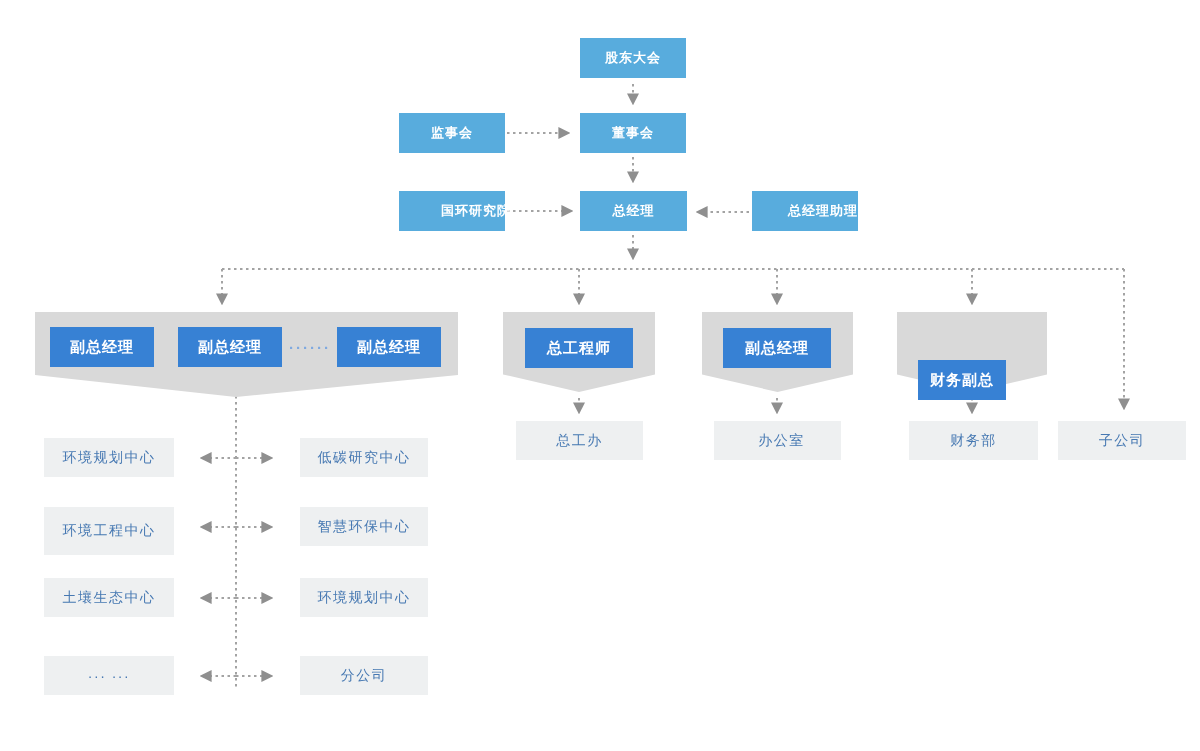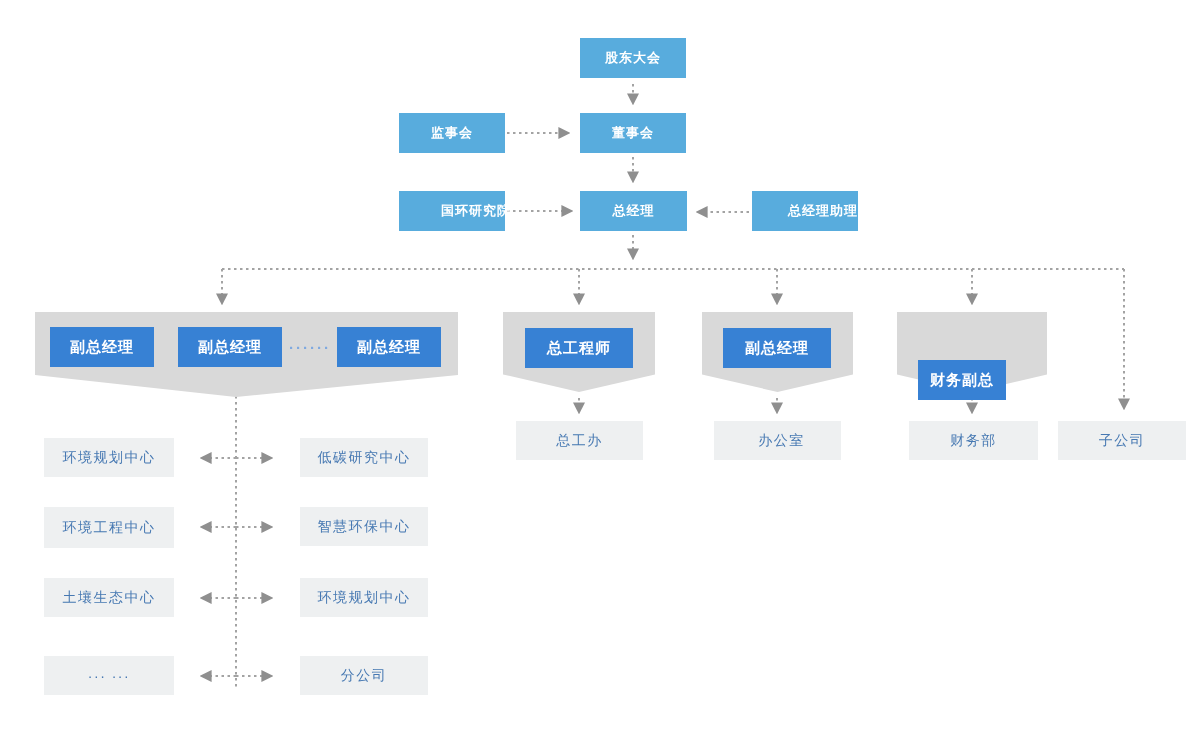--- a/index.html
+++ b/index.html
@@ -138,21 +138,21 @@
   <div class="node node-blue" style="left:525px; top:328px; width:108px; height:40px;">总工程师</div>
   <div class="node node-blue" style="left:723px; top:328px; width:108px; height:40px;">副总经理</div>
   <div class="node node-blue" style="left:918px; top:328px; width:88px; height:40px;margin-top:32px;">财务副总</div>
 
   <div class="node node-gray" style="left:516px;  top:421px; width:127px; height:39px;">总工办</div>
   <div class="node node-gray" style="left:714px;  top:421px; width:127px; height:39px;padding-left:8px;">办公室</div>
   <div class="node node-gray" style="left:909px;  top:421px; width:129px; height:39px;">财务部</div>
   <div class="node node-gray" style="left:1058px; top:421px; width:128px; height:39px;">子公司</div>
 
   <div class="node node-gray" style="left:44px;  top:438px; width:130px; height:39px;">环境规划中心</div>
-  <div class="node node-gray" style="left:44px;  top:507px; width:130px; height:41px;">环境工程中心</div>
+  <div class="node node-gray" style="left:44px;  top:507px; width:130px; height:48px;">环境工程中心</div>
   <div class="node node-gray" style="left:44px;  top:578px; width:130px; height:39px;">土壤生态中心</div>
   <div class="node node-gray" style="left:44px;  top:656px; width:130px; height:39px;">··· ···</div>
 
   <div class="node node-gray" style="left:300px; top:438px; width:128px; height:39px;">低碳研究中心</div>
   <div class="node node-gray" style="left:300px; top:507px; width:128px; height:39px;">智慧环保中心</div>
   <div class="node node-gray" style="left:300px; top:578px; width:128px; height:39px;">环境规划中心</div>
   <div class="node node-gray" style="left:300px; top:656px; width:128px; height:39px;">分公司</div>
 
 </div>
 

